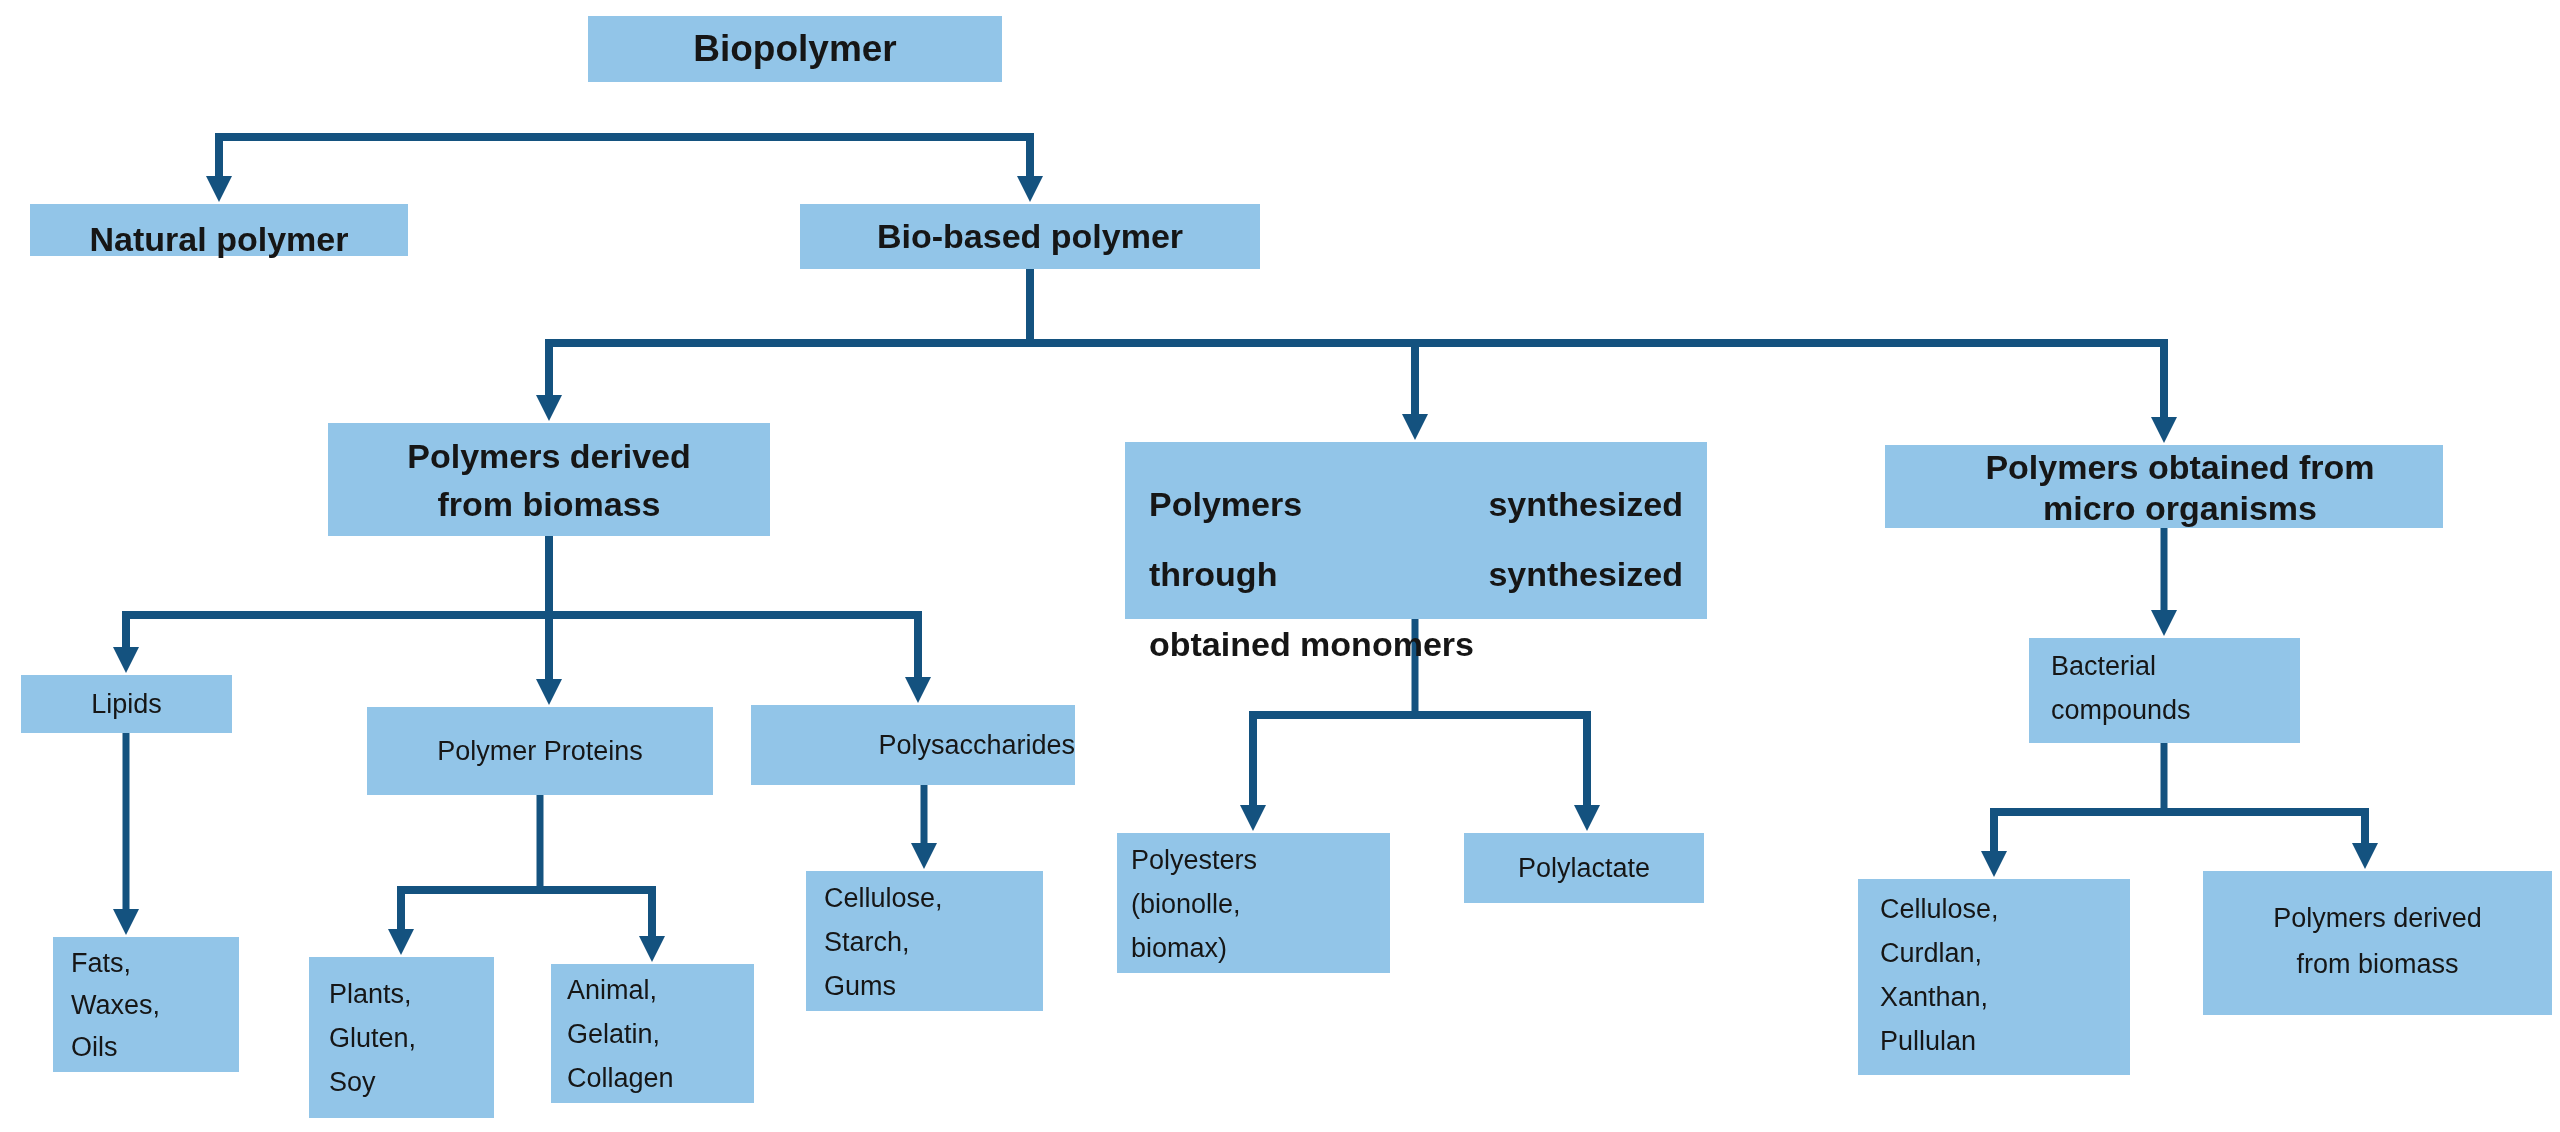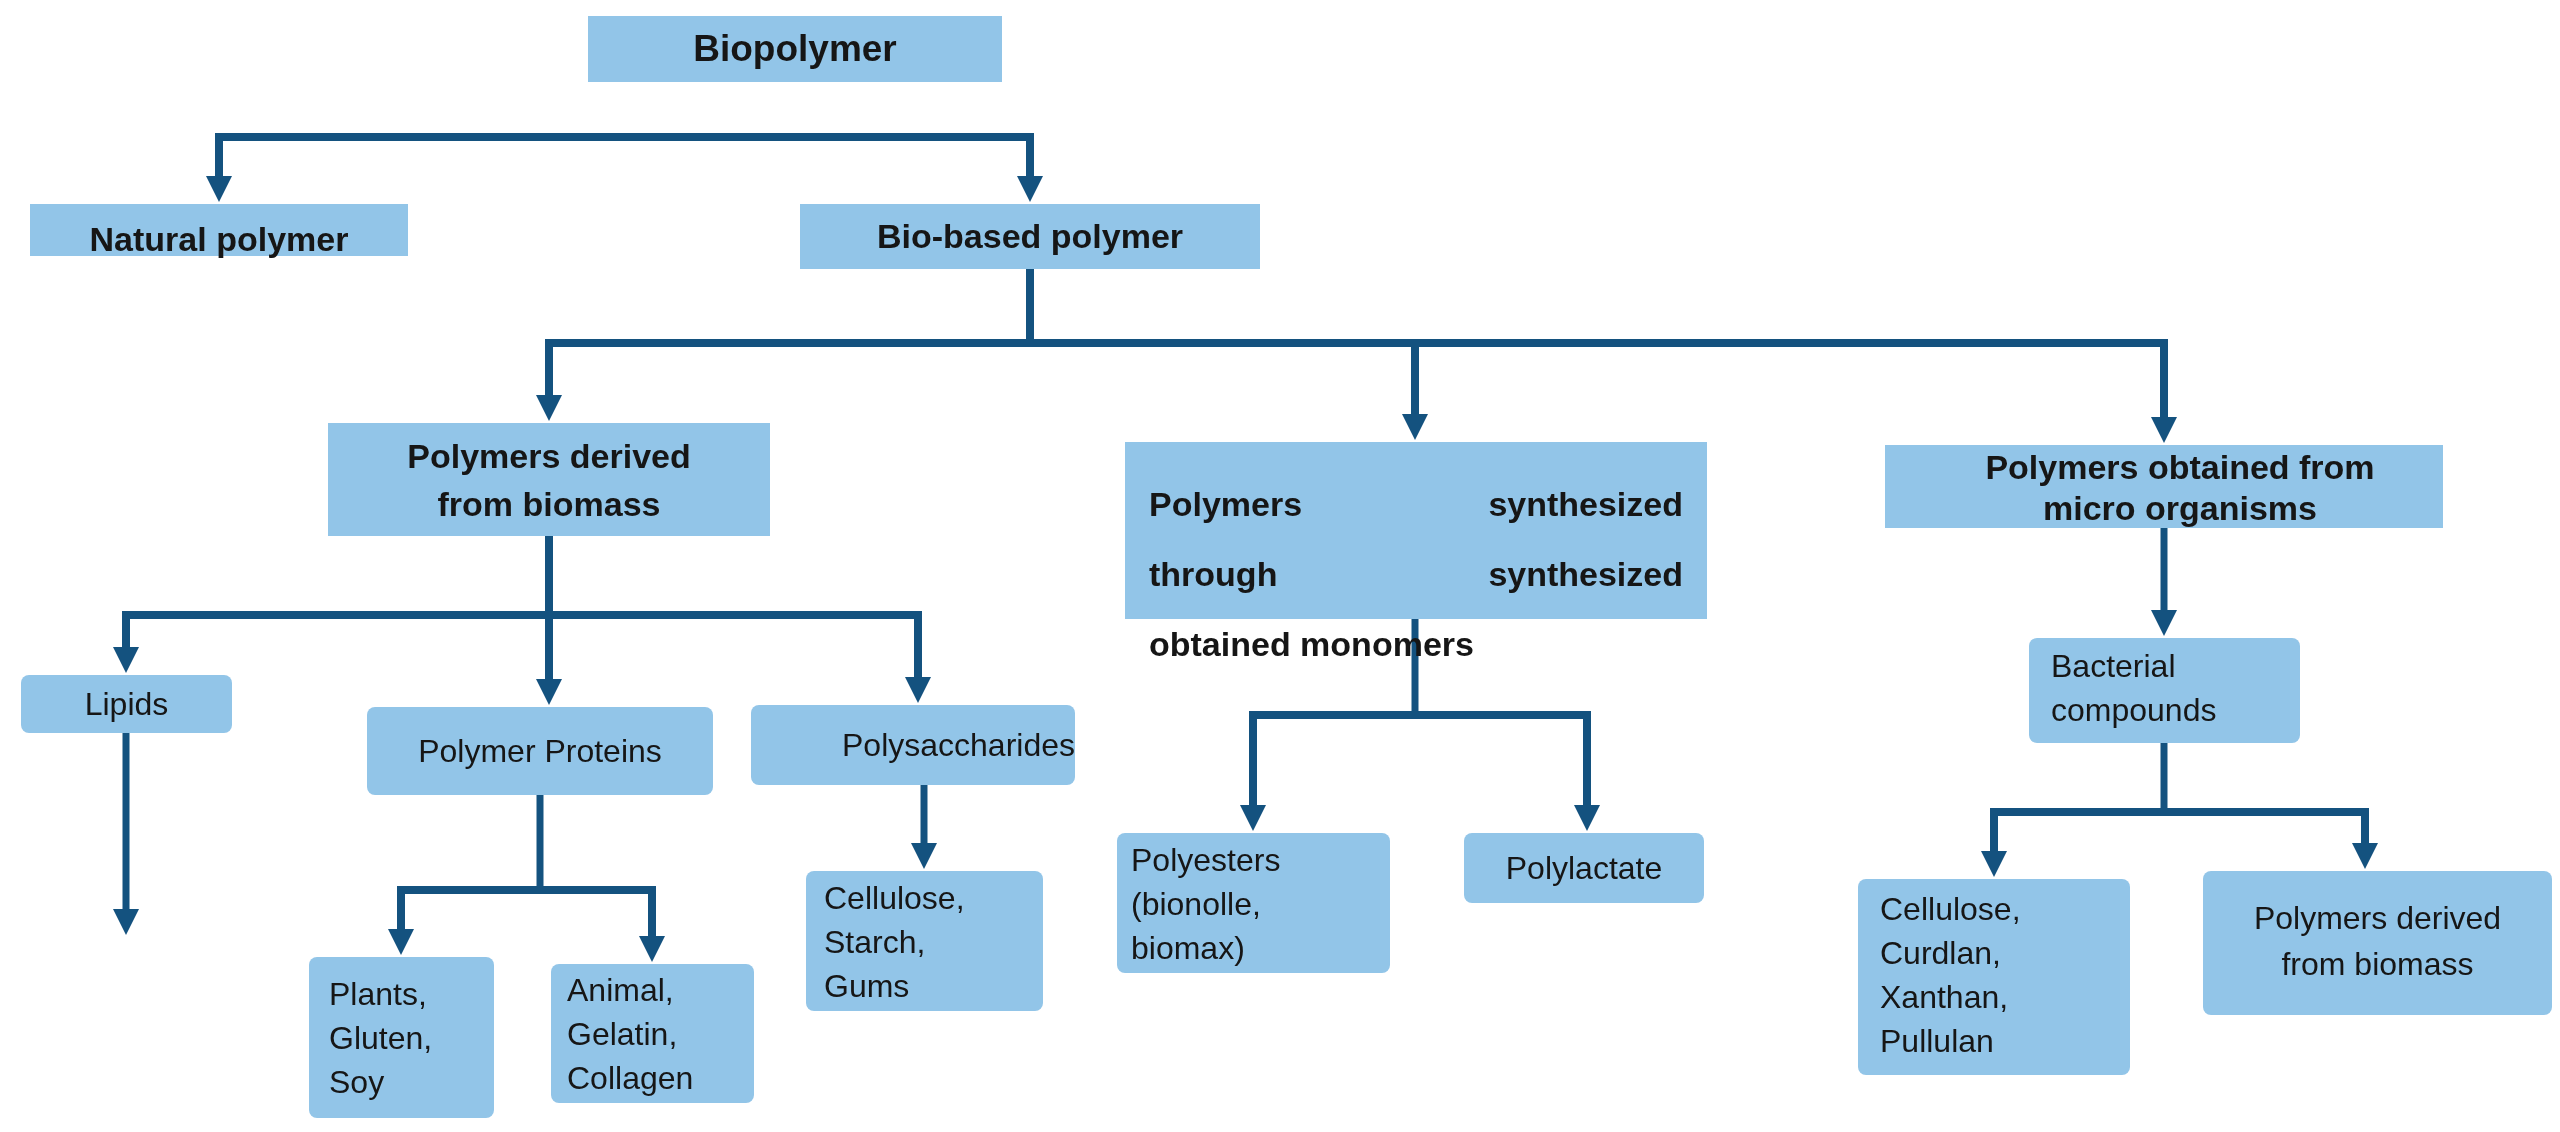--- a/index.html
+++ b/index.html
@@ -27,21 +27,21 @@
     color: #161616;
     white-space: pre-line;
     box-sizing: border-box;
   }
   .hdr   { font-weight: bold; }
   .ctr   { text-align: center; }
   .lft   { text-align: left; }
   
   .title-box   { font-size: 37px; line-height: 66px; }
   .lvl2-box    { font-size: 34px; }
-  .leaf-box    { font-size: 32px; line-height: 44px; border-radius: 8px; }
+  .leaf-box    { font-size: 27px; line-height: 44px; }
   
   .justify-box { padding: 18px 24px 0 24px; }
   .jline {
     display: flex;
     justify-content: space-between;
     line-height: 52px;
     font-weight: bold;
     font-size: 34px;
   }
   .jline.single { justify-content: flex-start; }
@@ -125,20 +125,23 @@
 
   <div class="node hdr ctr lvl2-box" style="left:1885px; top:445px; width:558px; height:83px; line-height:41px; padding-top:2px;padding-left:32px;">Polymers obtained from
 micro organisms</div>
 
   <div class="node ctr leaf-box" style="left:21px; top:675px; width:211px; height:58px; line-height:58px;">Lipids</div>
 
   <div class="node ctr leaf-box" style="left:367px; top:707px; width:346px; height:88px; line-height:88px;">Polymer Proteins</div>
 
   <div class="node ctr leaf-box" style="left:751px; top:705px; width:324px; height:80px; line-height:80px;text-align:right;">Polysaccharides</div>
 
+  <div class="node lft leaf-box" style="left:53px; top:937px; width:186px; height:135px; padding:5px 0 0 18px; line-height:42px;">Fats,
+Waxes,
+Oils</div>
 
   <div class="node lft leaf-box" style="left:309px; top:957px; width:185px; height:161px; padding:15px 0 0 20px;">Plants,
 Gluten,
 Soy</div>
 
   <div class="node lft leaf-box" style="left:551px; top:964px; width:203px; height:139px; padding:4px 0 0 16px;">Animal,
 Gelatin,
 Collagen</div>
 
   <div class="node lft leaf-box" style="left:806px; top:871px; width:237px; height:140px; padding:5px 0 0 18px;">Cellulose,

